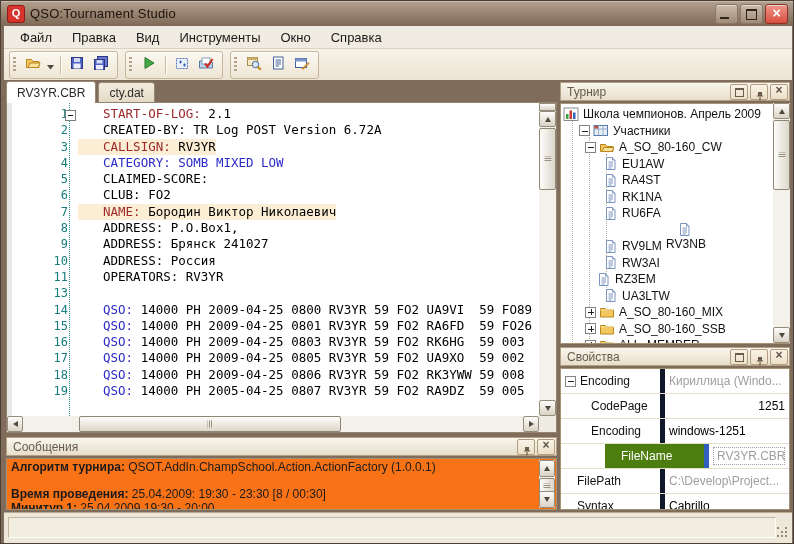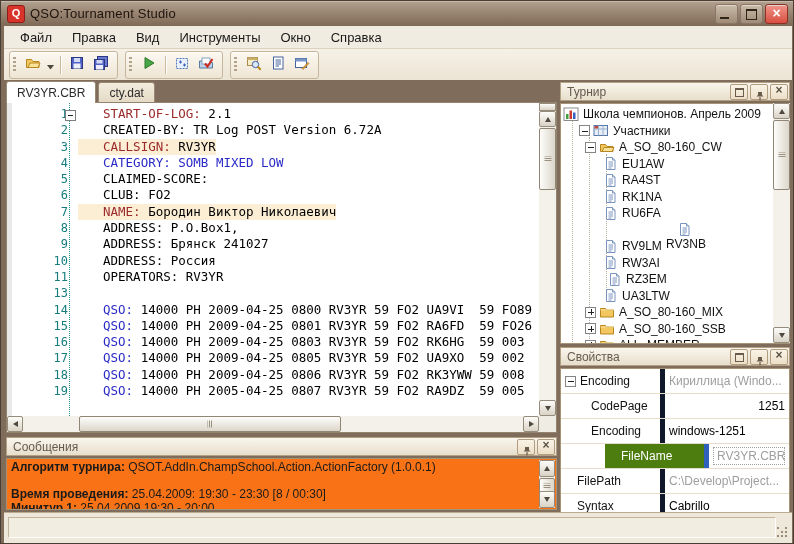--- a/index.html
+++ b/index.html
@@ -84,21 +84,21 @@
     display:flex;align-items:center;box-sizing:border-box;padding-left:6px;}
   .p-title .p-label{font-size:12px;color:#655a4e;}
   .p-btns{position:absolute;right:2px;top:2px;display:flex;gap:2px;}
   .p-btn{width:16px;height:14px;border:1px solid #b29d80;border-radius:2px;background:linear-gradient(180deg,#f9f3e6,#ecdfc8);position:relative;}
   .i-max{position:absolute;left:4px;top:3px;width:7px;height:6px;border:1px solid #6b5b4b;border-top-width:2px;}
   .i-x::before{content:"×";position:absolute;left:0;top:-2px;width:100%;text-align:center;font-size:12px;font-weight:bold;color:#5d5146;line-height:15px;}
   .i-pin{position:absolute;left:4px;top:2px;}
   .panel .p-body{position:absolute;left:0;right:0;bottom:0;background:#fff;border:1px solid #a59375;box-sizing:border-box;overflow:hidden;}
   .tour{left:556px;top:2px;width:230px;height:262px;}
   .tour .p-body{top:21px;}
-  .props{left:556px;top:267px;width:230px;height:198px;}
+  .props{left:556px;top:267px;width:230px;height:163px;}
   .props .p-body{top:21px;}
   .msgs{left:2px;top:357px;width:551px;height:73px;}
   .tree-row{height:16.5px;display:flex;align-items:center;font-size:12px;color:#111;white-space:nowrap;position:relative;z-index:2;}
   .t-exp{width:9px;height:9px;border:1px solid #848484;background:#fff;position:relative;flex:none;margin-right:3px;}
   .t-exp::before{content:"";position:absolute;left:1.5px;right:1.5px;top:50%;height:1px;background:#222;}
   .t-exp.plus::after{content:"";position:absolute;top:1.5px;bottom:1.5px;left:50%;width:1px;background:#222;}
   .t-ico{width:16px;height:15px;margin-right:4px;flex:none;display:flex;align-items:center;justify-content:center;}
   .guide{position:absolute;border-left:1px dotted #b5ae99;z-index:1;}
   .tree-vscroll{position:absolute;right:0;top:21px;width:17px;bottom:1px;background:#f3f1ea;}
   .tree-vscroll .up{position:absolute;top:0;left:0;width:17px;height:16px;}
@@ -408,21 +408,21 @@
             <div class="tree-row" style="padding-left: 41px;">
               <span class="t-ico">
                 <svg width="13" height="15">
                   <path d="M2.5 1.5h6l2.5 2.5v9.5h-8.5z" fill="#fff" stroke="#7a94be"></path>
                   <path d="M8.5 1.5v2.5h2.5" fill="#dce6f4" stroke="#7a94be"></path>
                   <path d="M4.5 6h4.5M4.5 8h4.5M4.5 10h4.5M4.5 12h3" stroke="#7a94be"></path>
                 </svg>
               </span>
               <span class="t-label">RW3AI</span>
             </div>
-            <div class="tree-row" style="padding-left: 45px;">
+            <div class="tree-row" style="padding-left: 34px;">
               <span class="t-ico">
                 <svg width="13" height="15">
                   <path d="M2.5 1.5h6l2.5 2.5v9.5h-8.5z" fill="#fff" stroke="#7a94be"></path>
                   <path d="M8.5 1.5v2.5h2.5" fill="#dce6f4" stroke="#7a94be"></path>
                   <path d="M4.5 6h4.5M4.5 8h4.5M4.5 10h4.5M4.5 12h3" stroke="#7a94be"></path>
                 </svg>
               </span>
               <span class="t-label">RZ3EM</span>
             </div>
             <div class="tree-row" style="padding-left: 41px;">

